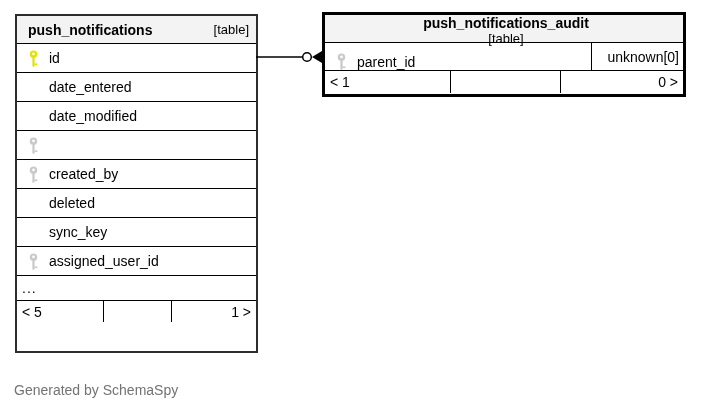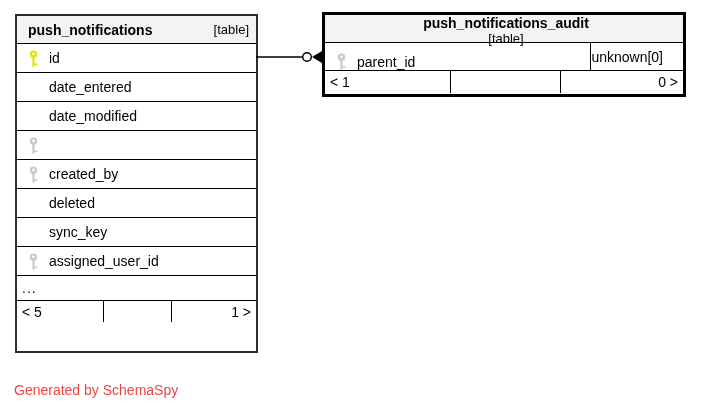--- a/index.html
+++ b/index.html
@@ -93,38 +93,38 @@
 
   
   .row .grow { display:flex; align-items:flex-end; flex:1; height:100%; }
   .row .attr-cell {
     flex: 0 0 92px;
     height: 100%;
     border-left: 1px solid #000;
     display: flex;
     align-items: center;
     justify-content: flex-end;
-    padding-right: 20px;
+    padding-right: 4px;
     font-size: 14px;
   }
   .tbl-audit .row { height: 28px; }
 
   
   .connector {
     position: absolute;
     left: 256px; top: 47px;
     width: 66px; height: 20px;
   }
 
   
   .caption {
     position: absolute;
     left: 14px; top: 382px;
     font-size: 14px;
-    color: #ef4444;
+    color: #737373;
   }
 </style>
 </head>
 <body>
 
 <svg width="0" height="0" style="position:absolute">
   <defs>
     <g id="key-glyph">
       <circle cx="5.5" cy="4.3" r="3.7" fill="currentColor"></circle>
       <circle cx="5.5" cy="3.9" r="1.3" fill="#ffffff"></circle>

